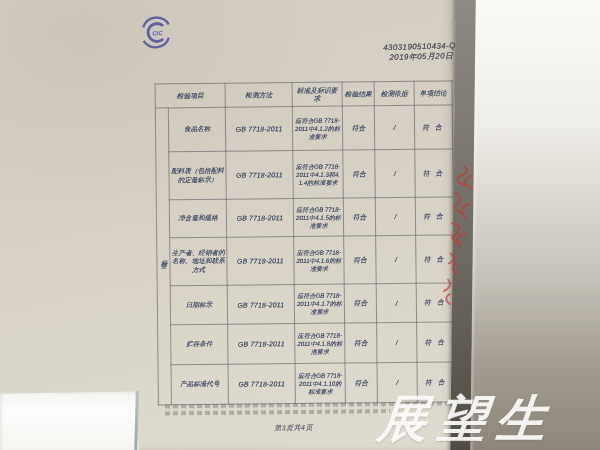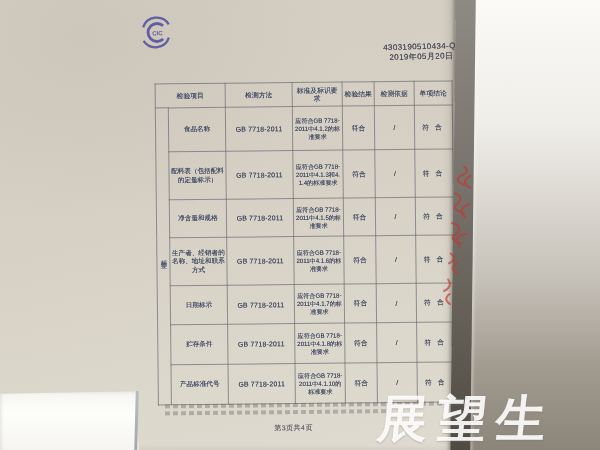--- a/index.html
+++ b/index.html
@@ -1,19 +1,20 @@
 <!DOCTYPE html>
 <html><head>
 <meta charset="utf-8">
 <style>
   html,body{margin:0;padding:0;}
   body{font-family:"Liberation Sans","DejaVu Sans",sans-serif;}
   .photo{
     position:relative;width:600px;height:450px;overflow:hidden;
     background:linear-gradient(180deg,#fbfaf7 0%,#efede8 28%,#c6c1b8 62%,#a09a8f 82%,#8b857a 100%);
+    font-style:italic;
   }
   
   .under-sheet{
     position:absolute;left:0;top:388px;width:150px;height:62px;
     background:linear-gradient(180deg,#f4f3ef 0%,#fdfdfb 40%,#f6f5f1 100%);
     box-shadow:inset 0 3px 4px rgba(160,158,150,.45);
   }
   
   .paper{
     position:absolute;left:-10px;top:-8px;width:468px;height:462px;

